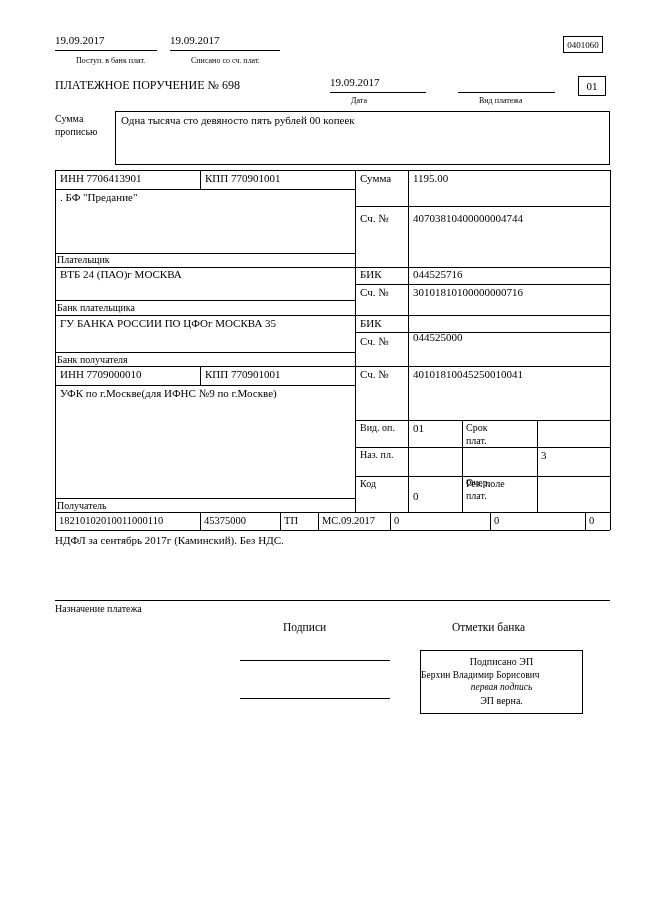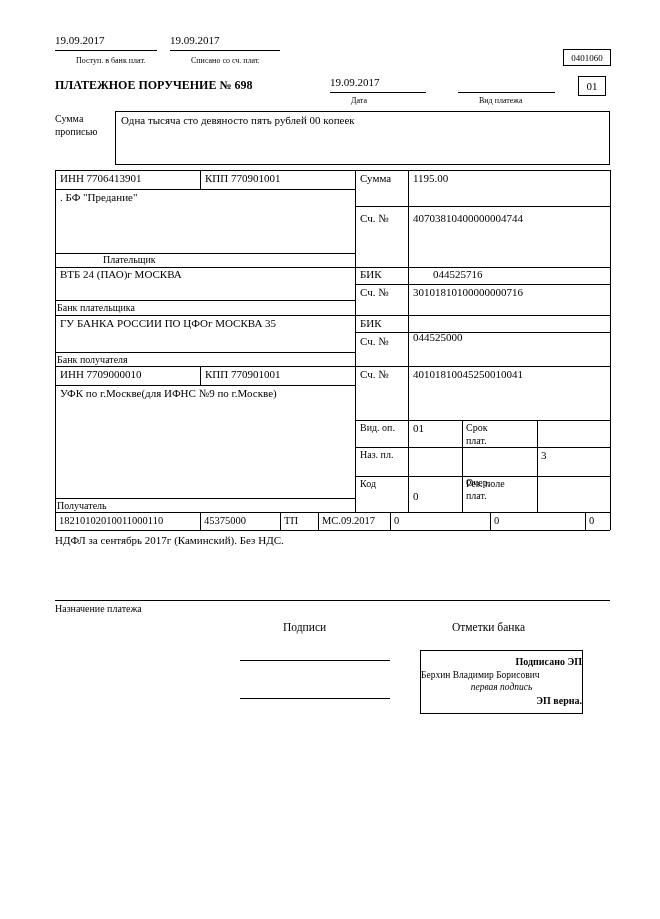--- a/index.html
+++ b/index.html
@@ -3,21 +3,21 @@
 <meta charset="utf-8">
 <style>
   html,body{margin:0;padding:0;background:#fff;}
   .page{position:relative;width:660px;height:919px;background:#fff;overflow:hidden;
         font-family:"Liberation Serif","DejaVu Serif",serif;color:#000;}
   .hl{position:absolute;height:1px;background:#000;}
   .vl{position:absolute;width:1px;background:#000;}
   .t{position:absolute;font-size:11px;line-height:1.25;white-space:pre-line;}
   .sm{font-size:8px;padding-left:21px;}
   .lbl{font-size:10px;}
-  .b{font-weight:bold;text-align:right;}
+  .b{font-weight:normal;}
   .tax{font-size:10.5px;}
   .box{position:absolute;border:1px solid #000;box-sizing:border-box;}
   .center{display:flex;align-items:center;justify-content:center;}
   .underline{position:absolute;border-bottom:1px solid #000;font-size:11px;height:17px;box-sizing:border-box;}
   .stamp{position:absolute;border:1px solid var(--stamp-color,#2222bb);color:var(--stamp-color,#2222bb);
          box-sizing:border-box;font-size:9.5px;line-height:1.3;padding:5px 6px;}
   .stamp .s-date{margin-top:13px;}
   .stamp .s-user{margin-top:19px;}
   .marks{padding:4px 0;font-size:10px;text-align:center;line-height:1.35;}
   .marks .signer{font-size:9.5px;text-align:left;}
@@ -25,21 +25,21 @@
 </style>
 </head>
 <body>
 
 <div class="page">
 
   <div class="underline" style="left:55px;top:34px;width:102px;"><span>19.09.2017</span></div>
   <div class="t sm" style="left:55px;top:56px;">Поступ. в банк плат.</div>
   <div class="underline" style="left:170px;top:34px;width:110px;"><span>19.09.2017</span></div>
   <div class="t sm" style="left:170px;top:56px;">Списано со сч. плат.</div>
-  <div class="box center" style="left:563px;top:49px;width:48px;height:17px;font-size:9px;">
+  <div class="box center" style="left:563px;top:36px;width:40px;height:17px;font-size:9px;">
       <span>0401060</span>
     </div>
 
   <div class="t b" style="left:55px;top:78px;font-size:12px;">ПЛАТЕЖНОЕ ПОРУЧЕНИЕ № 698</div>
   <div class="underline" style="left:330px;top:76px;width:96px;"><span>19.09.2017</span></div>
   <div class="t sm" style="left:330px;top:96px;">Дата</div>
   <div class="underline" style="left:458px;top:76px;width:97px;"></div>
   <div class="t sm" style="left:458px;top:96px;">Вид платежа</div>
   <div class="box center" style="left:578px;top:76px;width:28px;height:20px;font-size:11px;">
       <span>01</span>
@@ -84,25 +84,25 @@
   <div class="vl" style="left:490px;top:512px;height:18px;"></div>
   <div class="vl" style="left:585px;top:512px;height:18px;"></div>
 
   <div class="t" style="left:60px;top:172px;">ИНН 7706413901</div>
   <div class="t" style="left:205px;top:172px;">КПП 770901001</div>
   <div class="t" style="left:360px;top:172px;">Сумма</div>
   <div class="t" style="left:413px;top:172px;">1195.00</div>
   <div class="t" style="left:60px;top:191px;">. БФ "Предание"</div>
   <div class="t" style="left:360px;top:212px;">Сч. №</div>
   <div class="t" style="left:413px;top:212px;">40703810400000004744</div>
-  <div class="t lbl" style="left:57px;top:254px;margin-left:46px;">Плательщик</div>
+  <div class="t lbl" style="left:57px;top:254px;">Плательщик</div>
 
   <div class="t" style="left:60px;top:268px;">ВТБ 24 (ПАО)г МОСКВА</div>
   <div class="t" style="left:360px;top:268px;">БИК</div>
-  <div class="t" style="left:413px;top:268px;margin-left:20px;">044525716</div>
+  <div class="t" style="left:413px;top:268px;">044525716</div>
   <div class="t" style="left:360px;top:286px;">Сч. №</div>
   <div class="t" style="left:413px;top:286px;">30101810100000000716</div>
   <div class="t lbl" style="left:57px;top:302px;">Банк плательщика</div>
 
   <div class="t" style="left:60px;top:317px;">ГУ БАНКА РОССИИ ПО ЦФОг МОСКВА 35</div>
   <div class="t" style="left:360px;top:317px;">БИК</div>
   <div class="t" style="left:413px;top:331px;">044525000</div>
   <div class="t" style="left:360px;top:335px;">Сч. №</div>
   <div class="t" style="left:413px;top:335px;"></div>
   <div class="t lbl" style="left:57px;top:354px;">Банк получателя</div>

